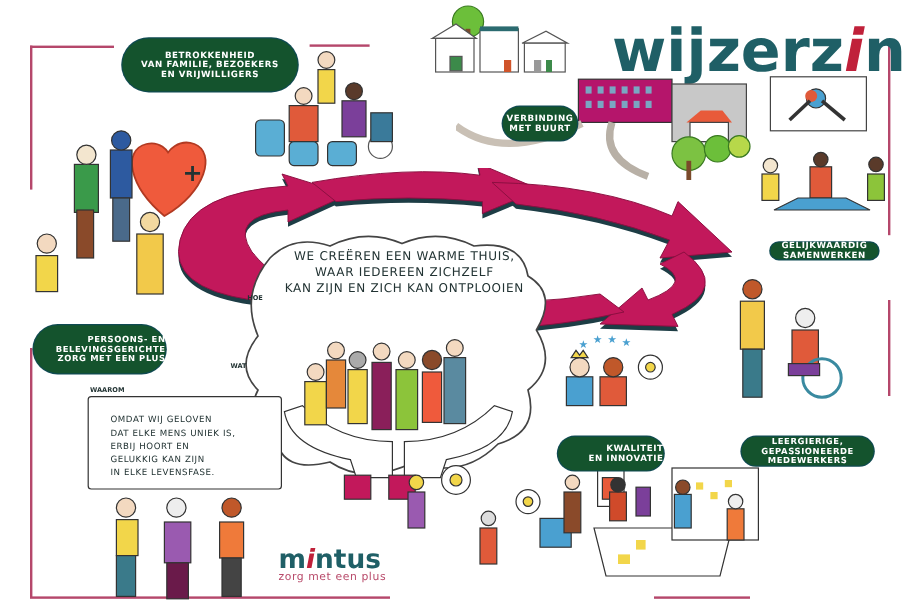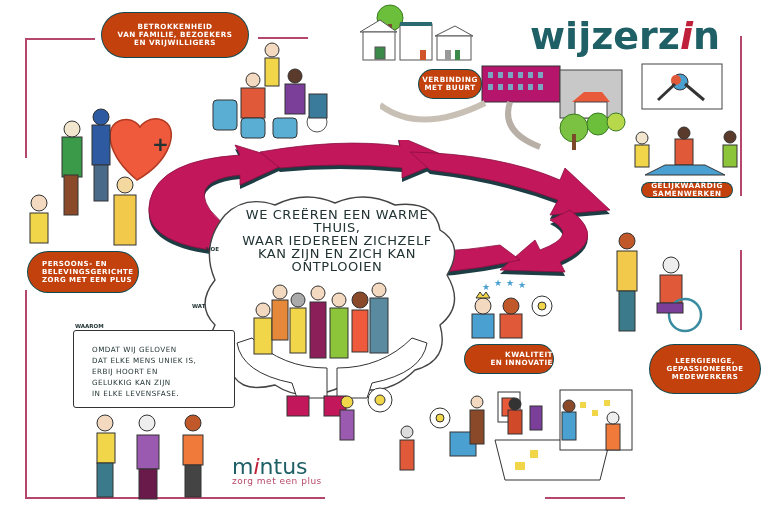--- a/index.html
+++ b/index.html
@@ -1,33 +1,33 @@
 <!DOCTYPE html>
 <html><head>
 <meta charset="utf-8">
 <style>
   html, body { margin:0; padding:0; }
   body { width:768px; height:508px; background:#ffffff; position:relative; overflow:hidden;
          font-family:"DejaVu Sans", sans-serif; }
   .frame-line { position:absolute; background:#b5476b; }
-  .pill { position:absolute; background:#c2410c; color:#ffffff; border-radius:999px;
+  .pill { position:absolute; background:#14532d; color:#ffffff; border-radius:999px;
           font-family:"DejaVu Sans", sans-serif; font-weight:bold; text-transform:uppercase;
           text-align:center; display:flex; flex-direction:column; justify-content:center;
-          letter-spacing:0.5px; box-shadow:0 0 0 1px #0f4a52; }
+          letter-spacing:0.5px; box-shadow:0 0 0 1px #0f4a52;margin-top:19px; }
   .pill span { display:block; line-height:1.15; }
-  .logo-wz { position:absolute; left:530px; top:14px; font-family:"DejaVu Sans", sans-serif;
-             font-weight:bold; font-size:38px; color:#1f5f66; letter-spacing:0px; }
+  .logo-wz { position:absolute; left:510px; top:14px; font-family:"DejaVu Sans", sans-serif;
+             font-weight:bold; font-size:49px; color:#1f5f66; letter-spacing:0px; }
   .logo-wz .i { color:#c0213a; font-style:italic; }
   .mintus { position:absolute; left:232px; top:454px; }
-  .mintus .word { font-family:"DejaVu Sans", sans-serif; font-weight:normal; font-size:22px; color:#1f5f66; }
+  .mintus .word { font-family:"DejaVu Sans", sans-serif; font-weight:bold; font-size:22px; color:#1f5f66; }
   .mintus .word .i { color:#c0213a; font-style:italic; }
   .mintus .tag { font-family:"DejaVu Sans", sans-serif; font-size:9px; color:#b84a6a; margin-top:-3px; letter-spacing:0.5px; }
   .hand { font-family:"DejaVu Sans", sans-serif; text-transform:uppercase; color:#233; }
   .cloud-text { position:absolute; left:222px; top:208px; width:230px; text-align:center;
-                font-size:13px; line-height:13px; letter-spacing:0.6px; }
+                font-size:10px; line-height:13px; letter-spacing:0.6px; }
   .small-label { position:absolute; font-size:5.5px; font-weight:bold; color:#233; text-transform:uppercase; }
   .why-box { position:absolute; left:73px; top:330px; width:160px; height:76px; border:1.5px solid #333;
              border-radius:3px; background:#fff; }
   .why-text { position:absolute; left:92px; top:344px; width:140px; font-size:7.2px; line-height:11px; letter-spacing:0.5px; }
   svg { position:absolute; }
 </style>
 </head>
 <body>
 
 <div class="frame-line" style="left:25px; top:38px; width:1.5px; height:120px;"></div>
@@ -121,21 +121,21 @@
   <rect x="52" y="80" width="14" height="40" fill="#8a4a2a" stroke="#333"></rect>
   <rect x="80" y="30" width="18" height="40" fill="#2d5aa0" stroke="#333"></rect>
   <circle cx="89" cy="22" r="8" fill="#2d5aa0" stroke="#333"></circle>
   <rect x="82" y="70" width="14" height="36" fill="#4a6a8a" stroke="#333"></rect>
   <rect x="102" y="100" width="22" height="50" fill="#f2c94a" stroke="#333"></rect>
   <circle cx="113" cy="90" r="8" fill="#f3d9a0" stroke="#333"></circle>
   <rect x="18" y="118" width="18" height="30" fill="#f2d64a" stroke="#333"></rect>
   <circle cx="27" cy="108" r="8" fill="#f3d9c0" stroke="#333"></circle>
 </svg>
 
-<div class="pill" style="left:28px; top:252px; width:110px; height:40px; font-size:7px; text-align:left; padding-left:14px; box-sizing:border-box;">
+<div class="pill" style="left:28px; top:252px; width:110px; height:40px; font-size:7px; text-align:right; padding-left:14px; box-sizing:border-box;">
   <span>Persoons- en</span>
   <span>belevingsgerichte</span>
   <span>zorg met een plus</span>
 </div>
 
 <svg style="left:140px; top:140px;" width="500" height="150" viewBox="0 0 500 150">
   <defs>
     <filter id="sh" x="-5%" y="-5%" width="110%" height="120%"></filter>
   </defs>
 
@@ -285,21 +285,21 @@
     <rect x="12" y="26" width="20" height="40" fill="#f2c94a"></rect>
       <circle cx="22" cy="16" r="8" fill="#c0582a"></circle>
     <rect x="14" y="66" width="16" height="40" fill="#3a7a8a"></rect>
     <rect x="55" y="50" width="22" height="28" fill="#e05a3a"></rect>
       <circle cx="66" cy="40" r="8" fill="#eee"></circle>
     <circle cx="80" cy="90" r="16" fill="none" stroke="#3a8aa0" stroke-width="2.5"></circle>
     <rect x="52" y="78" width="26" height="10" fill="#7b3f9a"></rect>
   </g>
 </svg>
 
-<div class="pill" style="left:650px; top:345px; width:110px; height:48px; font-size:7px;">
+<div class="pill" style="left:618px; top:345px; width:110px; height:24px; font-size:7px;">
   <span>Leergierige,</span>
   <span>gepassioneerde</span>
   <span>medewerkers</span>
 </div>
 
 <svg style="left:462px; top:278px;" width="100" height="62" viewBox="0 0 100 62">
   <g fill="#4aa0d0" font-size="9" font-family="DejaVu Sans, sans-serif">
       <text x="20" y="12">★</text>
       <text x="32" y="8">★</text>
       <text x="44" y="8">★</text>

